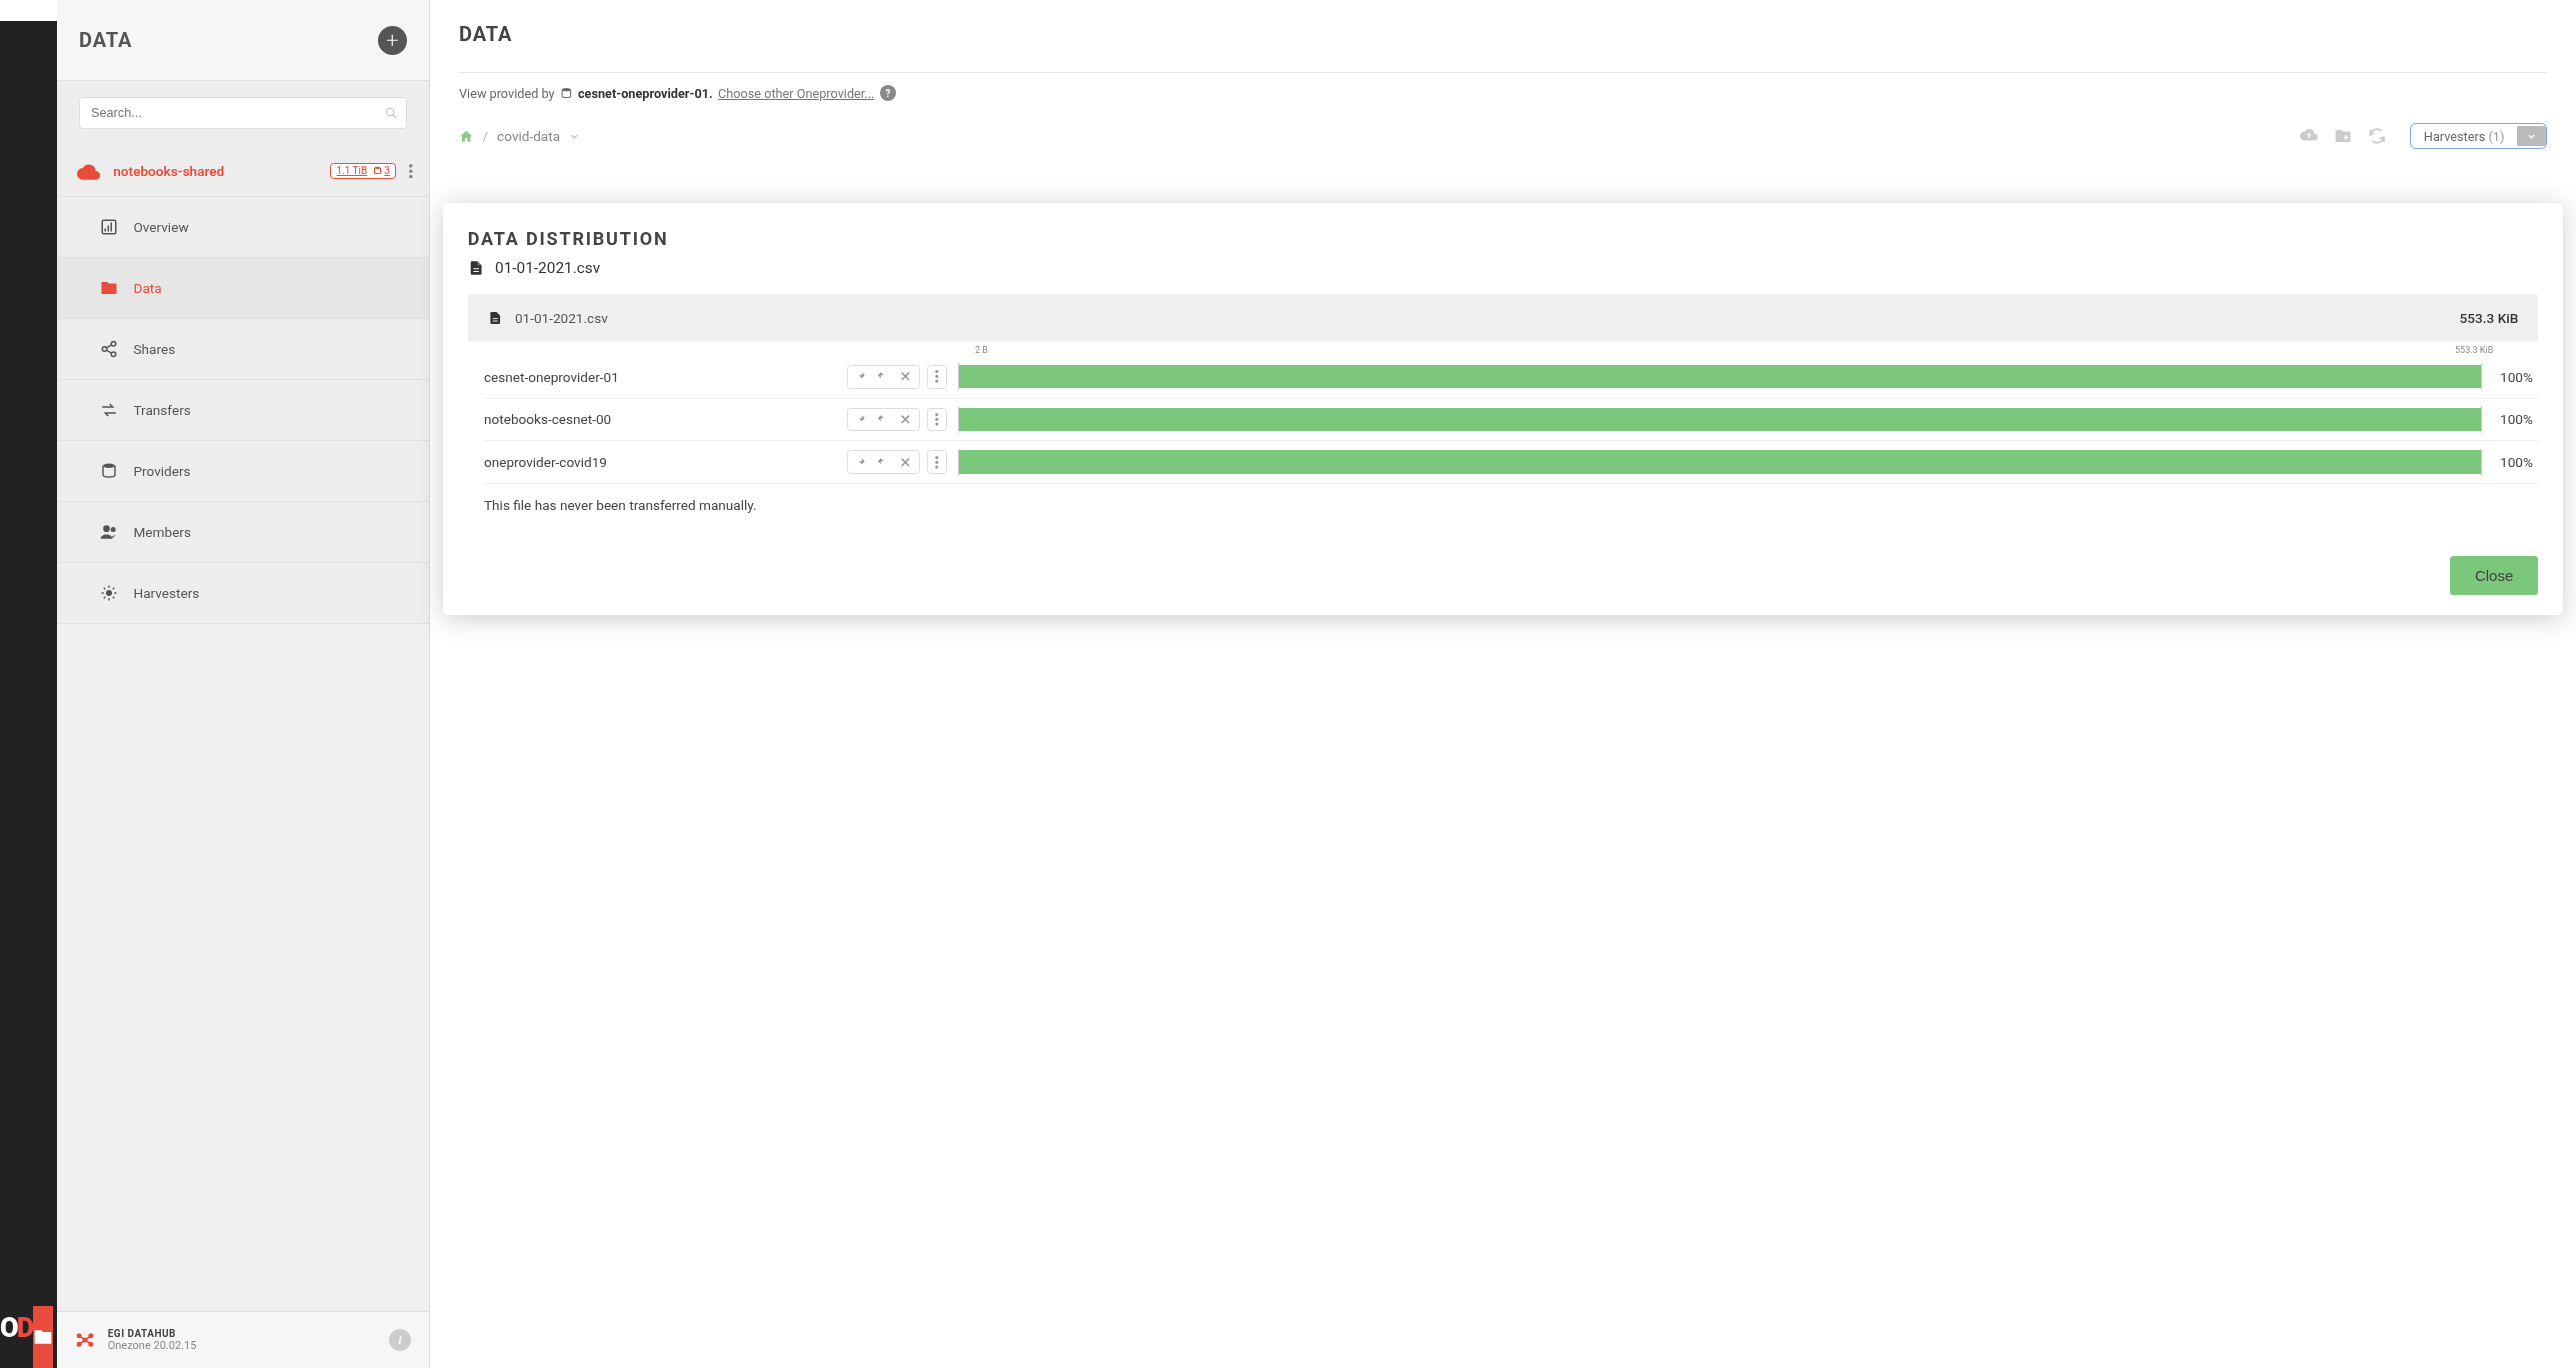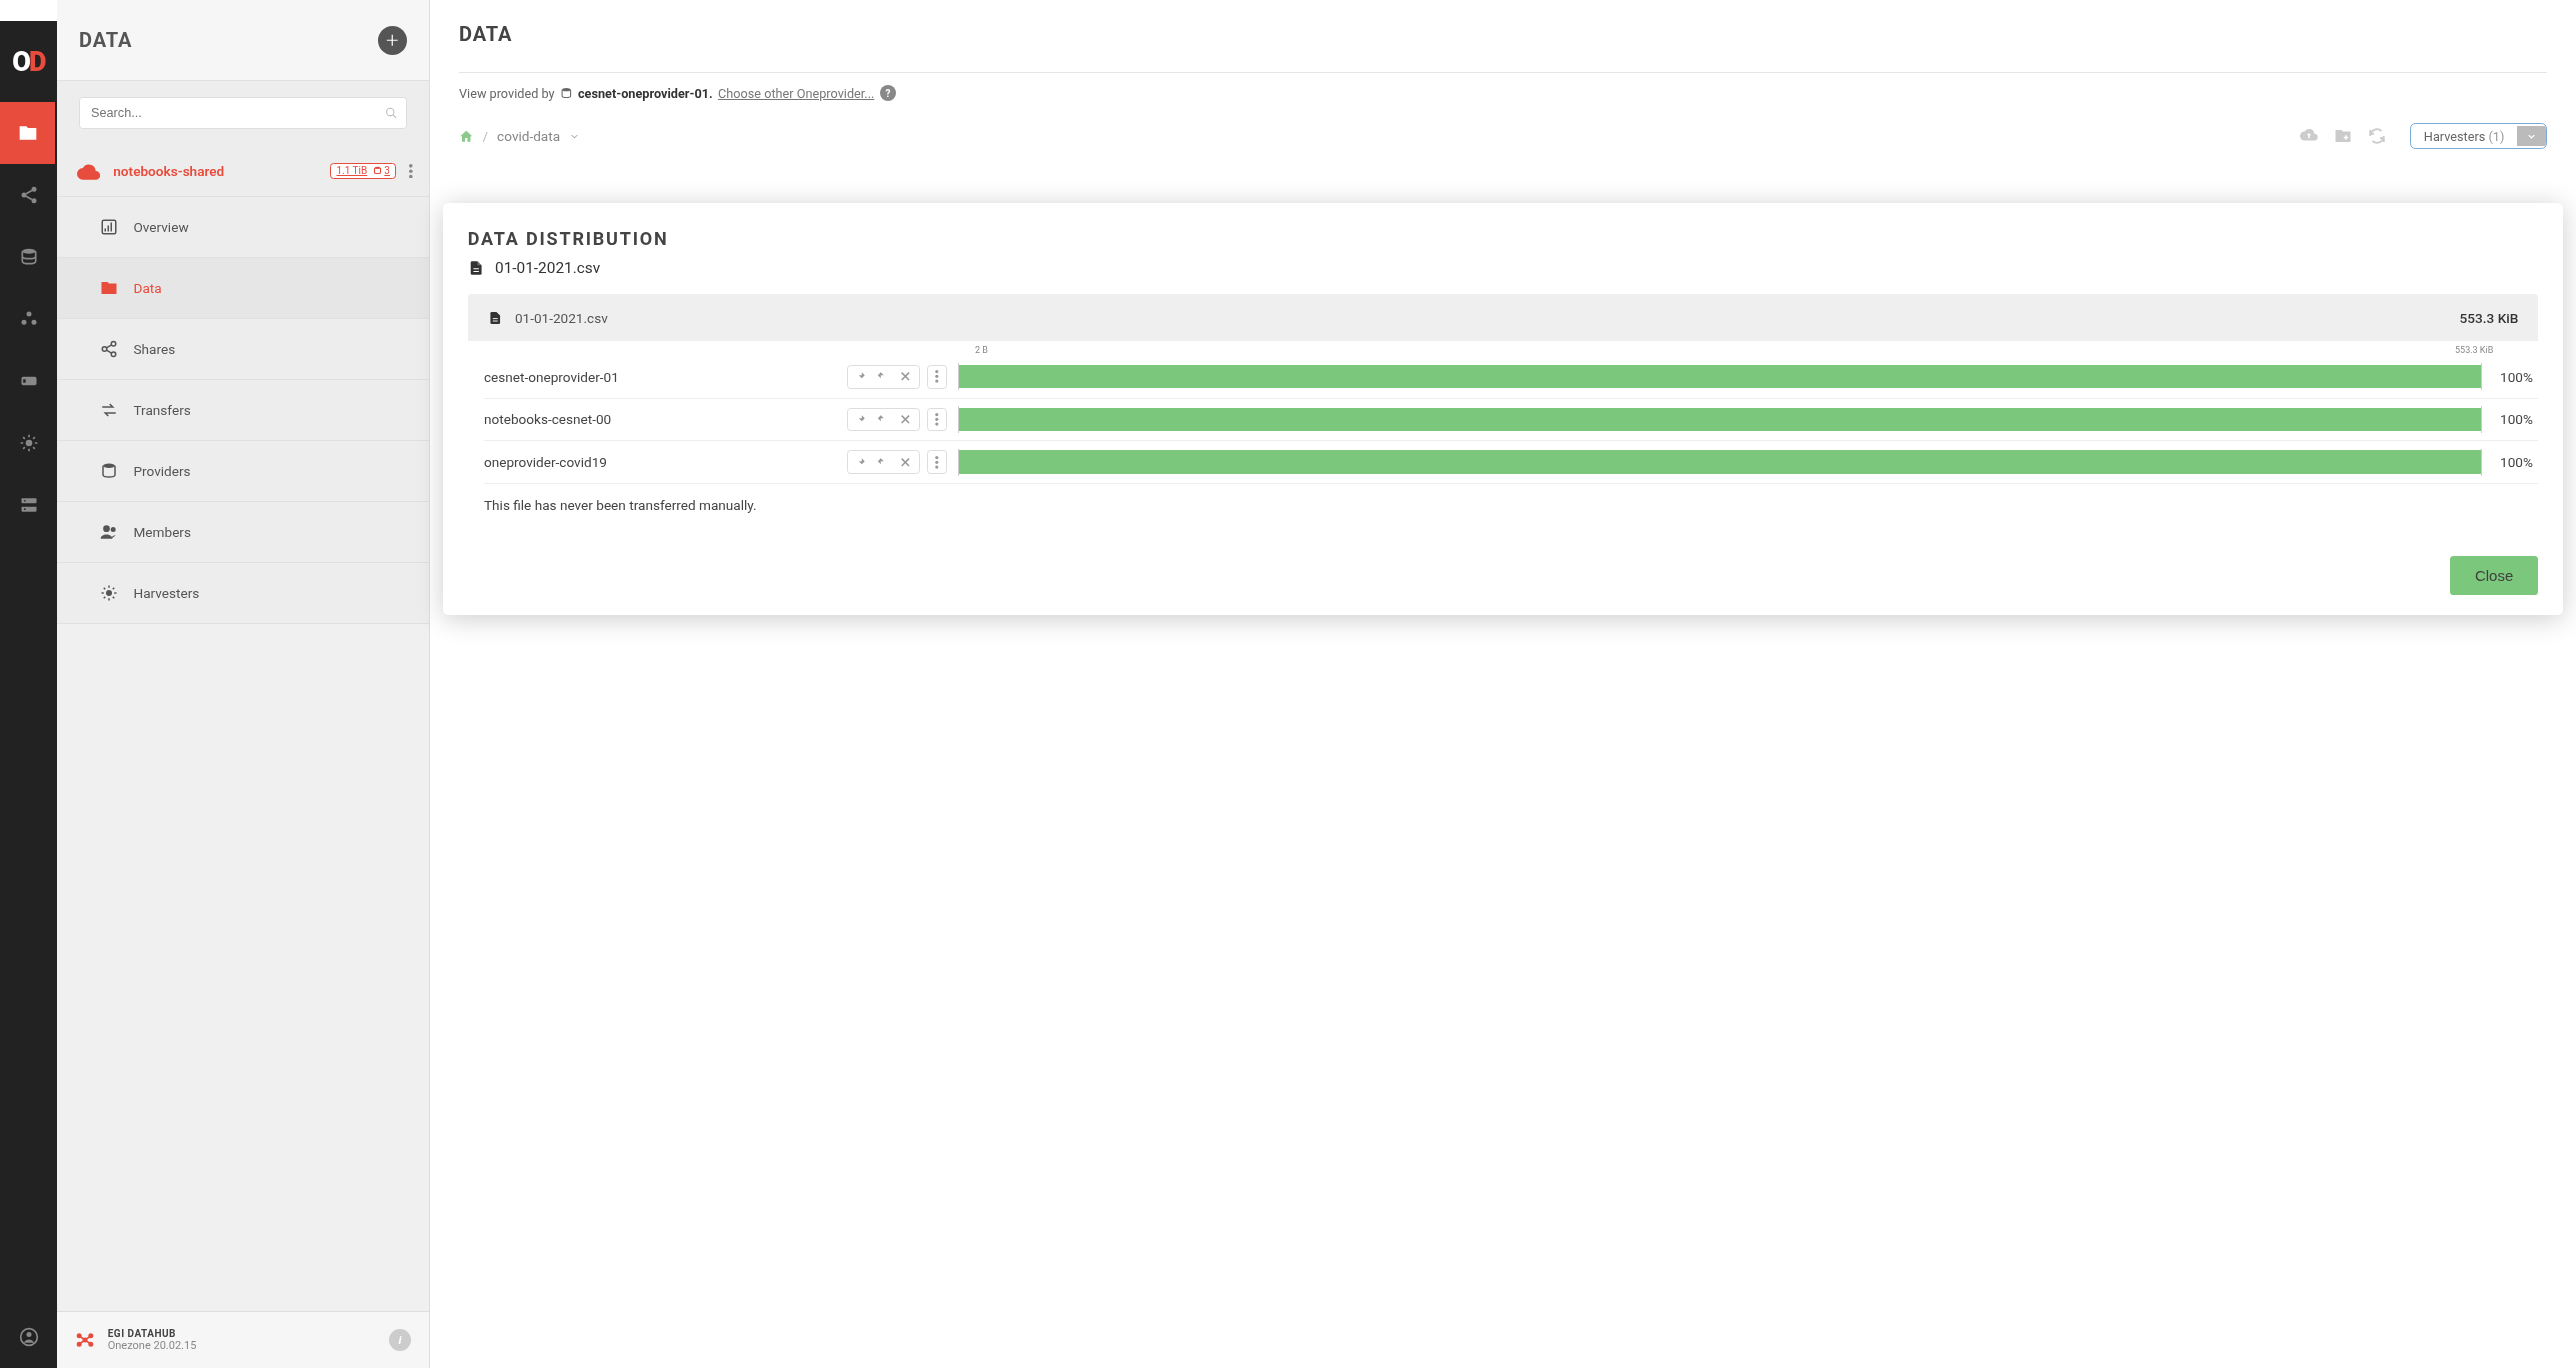--- a/index.html
+++ b/index.html
@@ -1,20 +1,20 @@
 <!DOCTYPE html>
 <html style="font-size:14.5px"><head>
 <meta charset="utf-8">
 <style>
 * { box-sizing: border-box; margin: 0; padding: 0; }
 body { font-family: -apple-system, BlinkMacSystemFont, "Segoe UI", Roboto, Helvetica, Arial, sans-serif; background: #fff; color: #333; overflow: hidden; }
 .app { display: flex; height: 100vh; }
 
 
-.icon-rail { width: 57px; background: #222; display: flex; flex-direction: column; align-items: center; margin-top: 21px; }
+.icon-rail { width: 57px; background: #222; display: flex; flex-direction: row; align-items: flex-end; margin-top: 21px; }
 .logo-cell { height: 81px; display: flex; align-items: center; justify-content: center; width: 100%; background: #222; }
 .logo-o { font-size: 27px; font-weight: 900; color: #fff; letter-spacing: -1.8px; }
 .logo-o .d { color: #e74c3c; }
 .rail-item { width: 100%; height: 62px; display: flex; align-items: center; justify-content: center; color: #888; cursor: pointer; }
 .rail-item.active { background: #e74c3c; color: #fff; border-right: 2.7px solid #222; }
 .rail-item svg { width: 20px; height: 20px; fill: currentColor; }
 .rail-spacer { flex: 1; }
 
 
 .sidebar { width: 373px; background: #f0f0f0; display: flex; flex-direction: column; border-right: 0.9px solid #ddd; }

